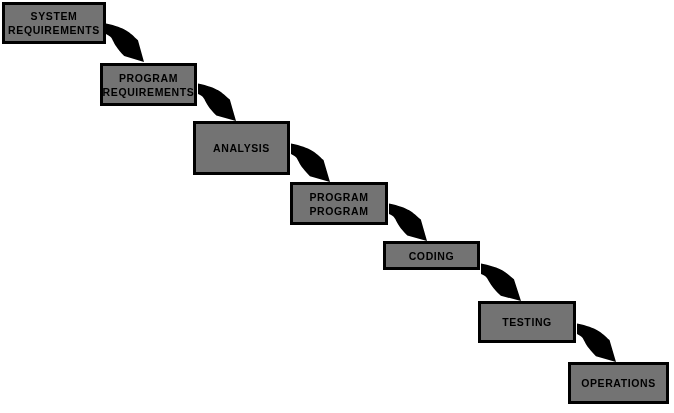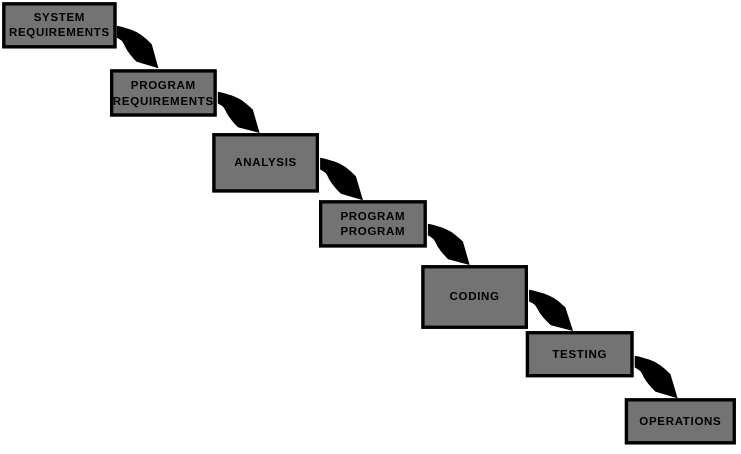--- a/index.html
+++ b/index.html
@@ -80,21 +80,21 @@
 
   <div class="stage-box" style="left: 193px; top: 121px; width: 97px; height: 54px; border-color: rgb(0, 0, 0);">
     <span class="stage-label">ANALYSIS</span>
   </div>
 
   <div class="stage-box" style="left: 290px; top: 182px; width: 98px; height: 43px; border-color: rgb(0, 0, 0);">
     <span class="stage-label">PROGRAM</span>
     <span class="stage-label">PROGRAM</span>
   </div>
 
-  <div class="stage-box" style="left: 383px; top: 241px; width: 97px; height: 58px; border-color: rgb(0, 0, 0);">
+  <div class="stage-box" style="left: 383px; top: 241px; width: 97px; height: 29px; border-color: rgb(0, 0, 0);">
     <span class="stage-label">CODING</span>
   </div>
 
   <div class="stage-box" style="left: 478px; top: 301px; width: 98px; height: 42px; border-color: rgb(0, 0, 0); text-align: right;">
     <span class="stage-label">TESTING</span>
   </div>
 
   <div class="stage-box" style="left: 568px; top: 362px; width: 101px; height: 42px; border-color: rgb(0, 0, 0);">
     <span class="stage-label">OPERATIONS</span>
   </div>

